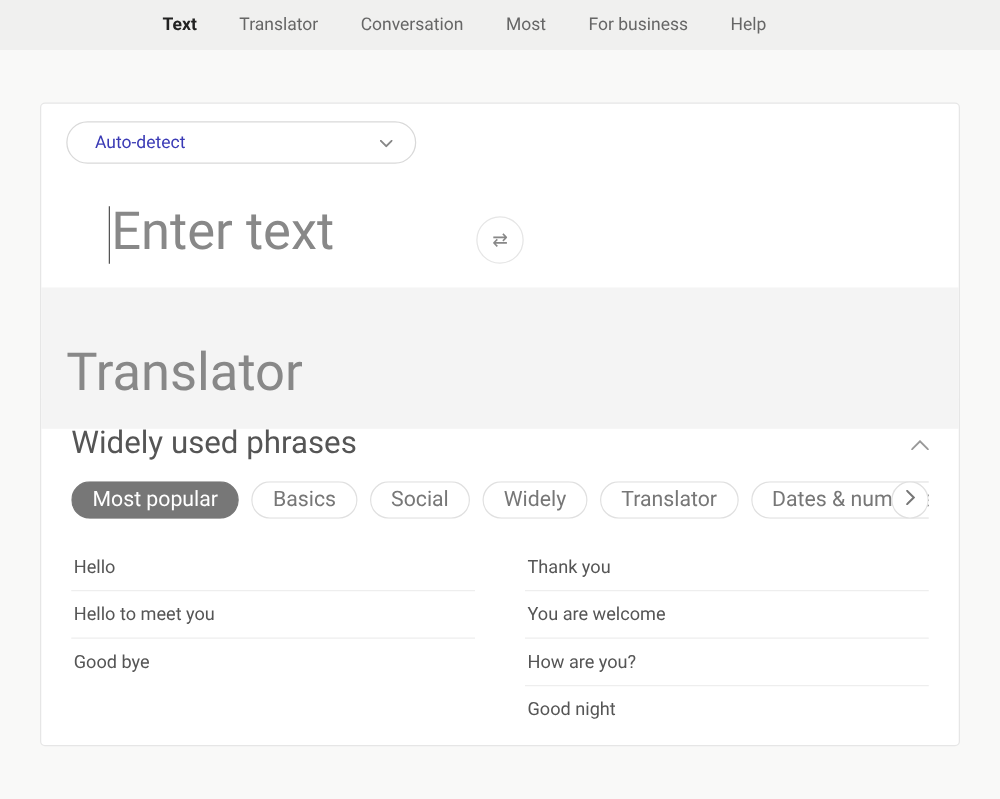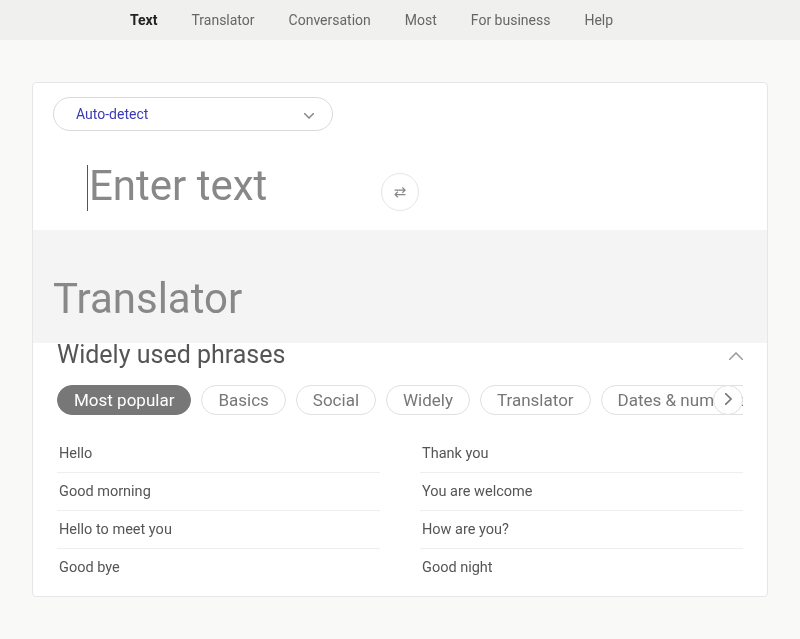--- a/index.html
+++ b/index.html
@@ -250,21 +250,20 @@
           <svg width="7" height="12" viewBox="0 0 7 12">
               <path d="M0 0 L6 6 L0 12" fill="none" stroke="#777" stroke-width="1.6"></path>
             </svg>
         </span>
       </div>
     </div>
 
     <div class="phrase-list">
       <div class="phrase-col">
         <div class="phrase-item">Hello</div>
-        <div class="phrase-item">Good morning</div>
         <div class="phrase-item">Hello to meet you</div>
         <div class="phrase-item">Good bye</div>
       </div>
       <div class="phrase-col">
         <div class="phrase-item">Thank you</div>
         <div class="phrase-item">You are welcome</div>
         <div class="phrase-item">How are you?</div>
         <div class="phrase-item">Good night</div>
       </div>
     </div>

